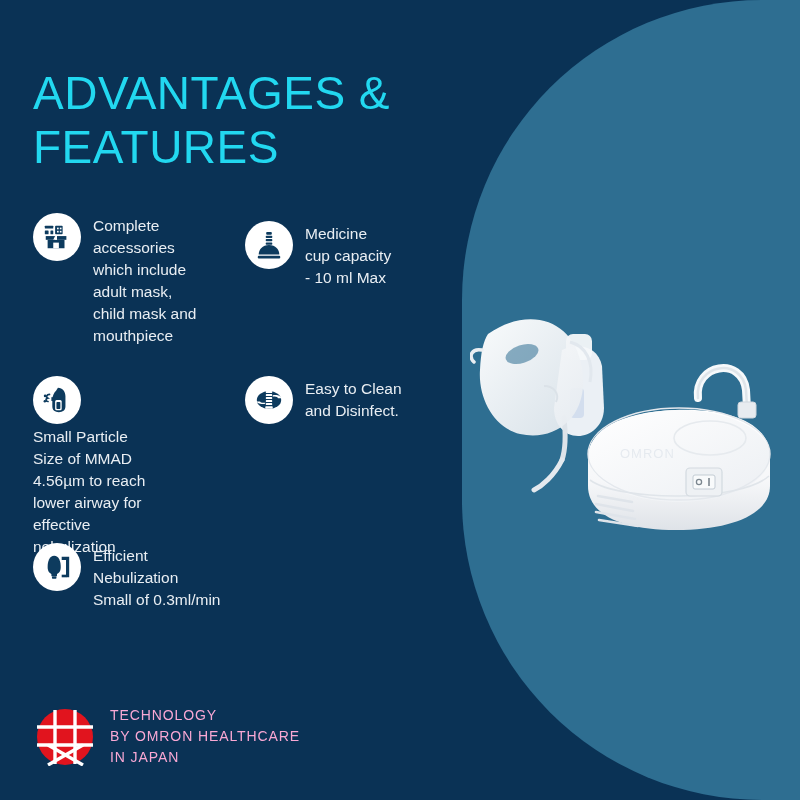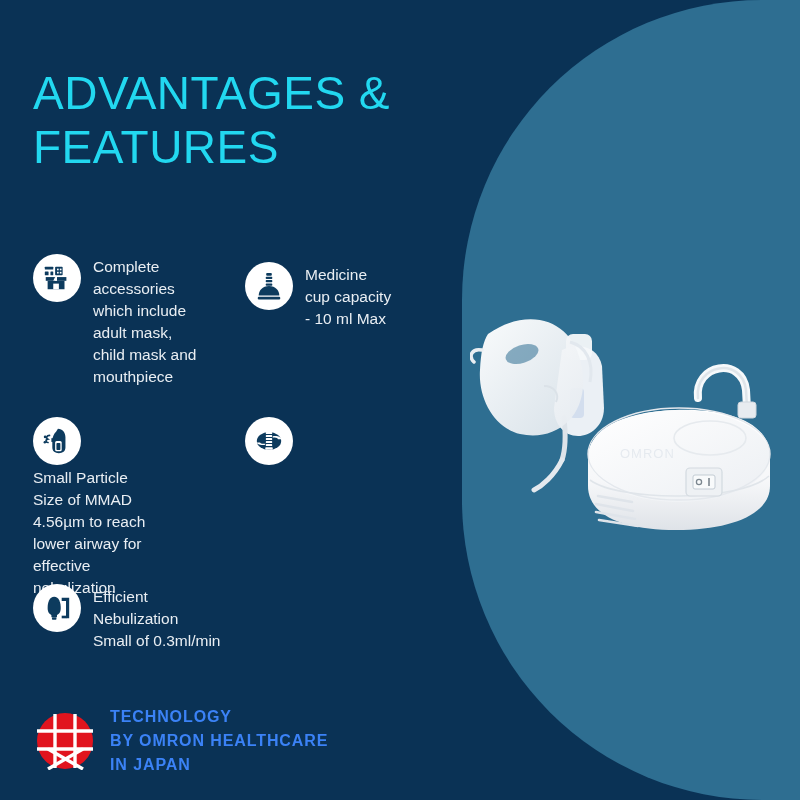--- a/index.html
+++ b/index.html
@@ -27,21 +27,21 @@
     color:#22d8f0;
     font-size:46px;
     line-height:1.18;
     letter-spacing:0.5px;
     font-weight:400;
     white-space:pre-line;
   }
 
   
   .features { position:absolute; left:33px; top:213px; width:420px; }
-  .feat { position:absolute; display:flex; align-items:flex-start;margin-top:41px; }
+  .feat { position:absolute; display:flex; align-items:flex-start; }
   .feat .badge {
     width:48px; height:48px; flex:0 0 48px;
     background:#ffffff; border-radius:50%;
     display:flex; align-items:center; justify-content:center;
     margin-right:12px;
   }
   .feat .badge svg { display:block; }
   .feat .txt {
     color:#e9eef3;
     font-size:15.5px;
@@ -53,23 +53,23 @@
   .f0 { left:0px;   top:0px;   width:215px; }
   .f1 { left:212px; top:8px;   width:210px; }
   .f2 { left:0px;   top:163px; width:215px;flex-direction:column; }
   .f3 { left:212px; top:163px; width:210px; }
   .f4 { left:0px;   top:330px; width:230px; }
 
   
   .footer { position:absolute; left:36px; top:705px; display:flex; align-items:center; }
   .logo-mark { width:58px; height:58px; flex:0 0 58px; margin-right:16px; }
   .footer-text {
-    color:#3b82f6;
-    font-size:16px;
-    font-weight:bold;
+    color:#f9a8d4;
+    font-size:14px;
+    font-weight:normal;
     line-height:1.5;
     letter-spacing:0.9px;
     white-space:pre-line;
   }
 
   
   .product { position:absolute; left:470px; top:290px; width:320px; height:250px; }
 </style>
 </head>
 <body>
@@ -220,20 +220,22 @@
             <rect x="12.6" y="9.6" width="6.8" height="2.2" rx="0.7"></rect>
             <rect x="12.6" y="12.8" width="6.8" height="2.2" rx="0.7"></rect>
             <rect x="12.6" y="16" width="6.8" height="2.2" rx="0.7"></rect>
             <rect x="12.6" y="19.2" width="6.8" height="2.2" rx="0.7"></rect>
             <rect x="12" y="22.6" width="8" height="2.6" rx="0.9"></rect>
             <path d="M20 11 C25 10 29 12 29 14 L25.5 14 C25.5 12.8 23 11.8 20 12.4 Z"></path>
             <path d="M12 20 C7 21 3 19 3 17.5 L6.5 17.5 C6.5 18.4 9 19.2 12 18.8 Z"></path>
           </g>
         </svg>
       </span>
+      <span class="txt">Easy to Clean
+and Disinfect.</span>
     </div>
 
     <div class="feat f4">
       <span class="badge">
         <svg width="30" height="30" viewBox="0 0 32 32" fill="#0d3b5e">
           <path d="M13 4 C18 4 20 10 20 16 C20 21 17.5 24 13 24
                    C8.5 24 6 21 6 16 C6 10 8 4 13 4 Z"></path>
           <rect x="10" y="22" width="6" height="4" rx="1"></rect>
           <rect x="10.6" y="26" width="4.8" height="2.6" rx="0.8"></rect>
           <path d="M21 5 L29 5 L29 27 L25.6 27 L25.6 8.4 L21 8.4 Z"></path>

